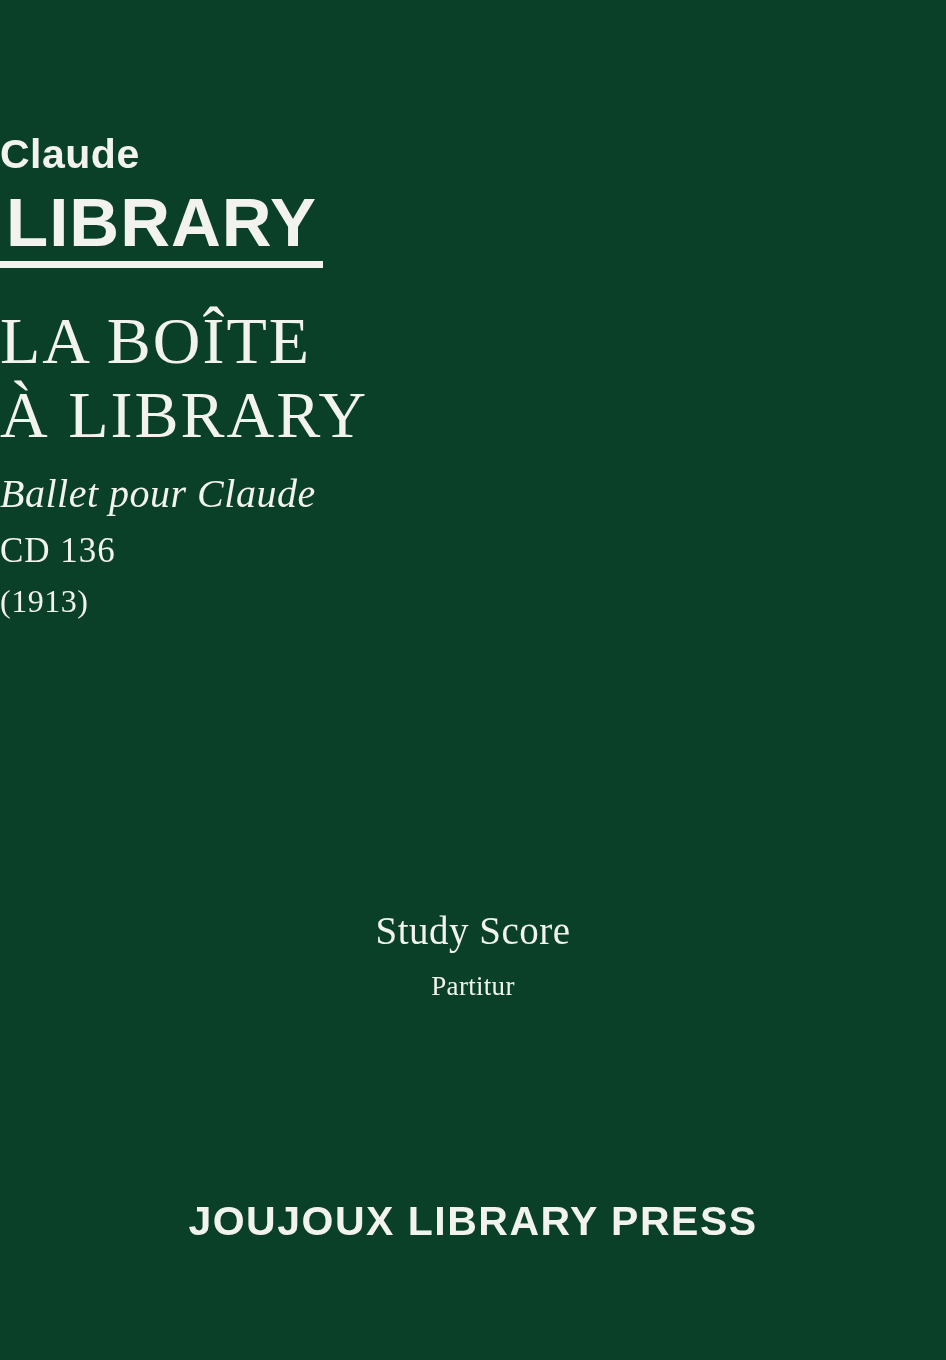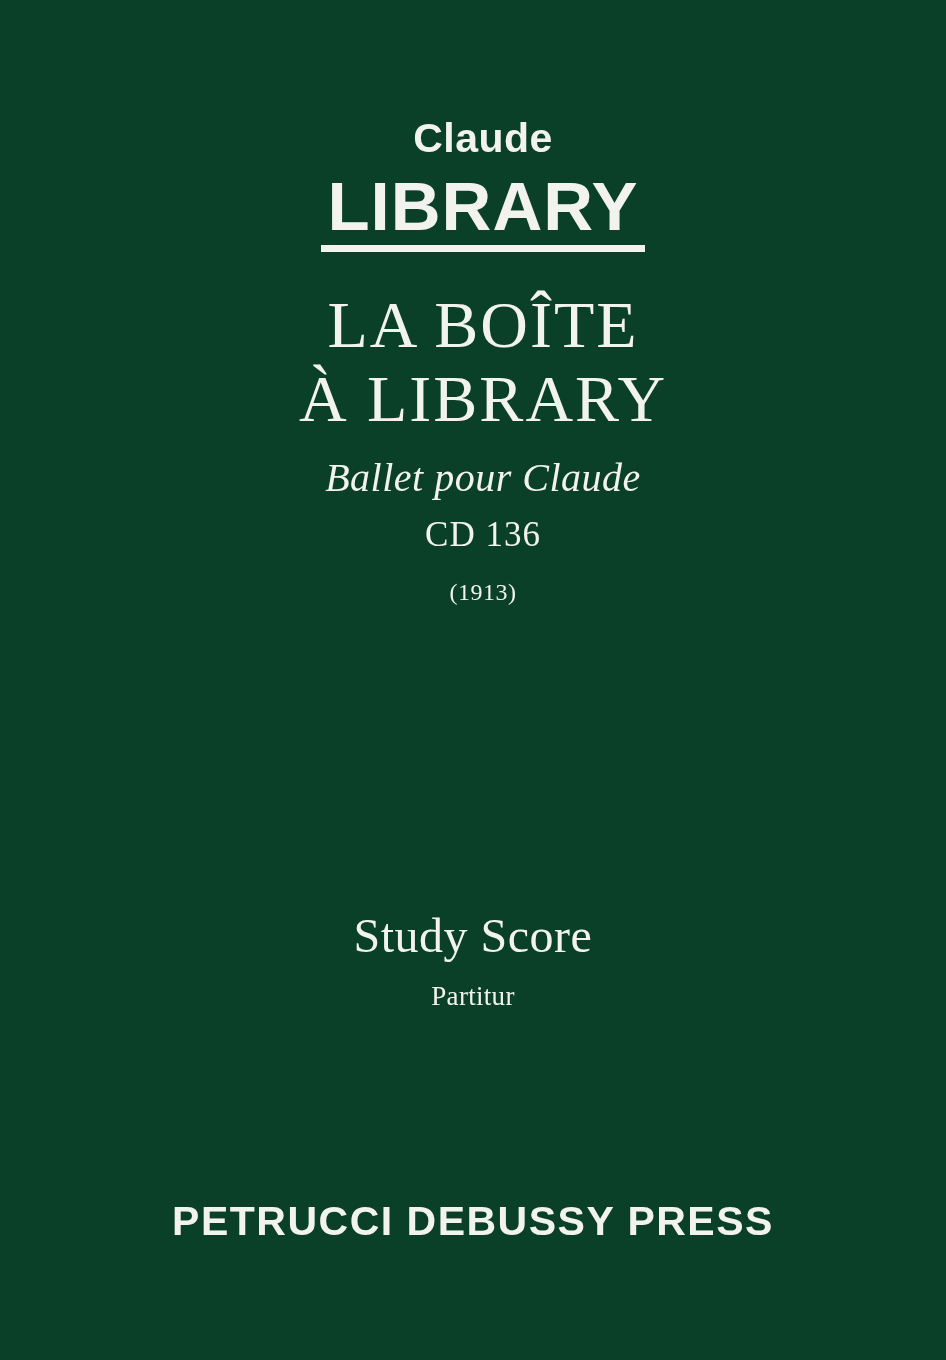--- a/index.html
+++ b/index.html
@@ -17,23 +17,21 @@
     width: 946px;
     height: 1360px;
     background: #0b4028;
     color: #f2f3ee;
     box-sizing: border-box;
   }
   .title-block {
     position: absolute;
     left: 0;
     right: 0;
-    top: 118px;
-    text-align: center;
-    padding-left: 20px;
+    top: 134px;
   }
   .composer-first {
     font-family: "Liberation Sans", sans-serif;
     font-weight: bold;
     font-size: 41px;
     letter-spacing: 0.5px;
     line-height: 1.0;
     margin-bottom: 12px;
   }
   .composer-last-wrap {
@@ -68,34 +66,34 @@
     letter-spacing: 0.5px;
   }
   .catalog {
     font-family: Liberation Serif, serif;
     font-size: 35px;
     margin-top: 14px;
     letter-spacing: 1px;
   }
   .year {
     font-family: "Liberation Serif", serif;
-    font-size: 24px;
-    margin-top: 24px;
+    font-size: 32px;
+    margin-top: 12px;
     letter-spacing: 0.5px;
   }
   .score-block {
     position: absolute;
     left: 0;
     right: 0;
     top: 908px;
     text-align: center;
   }
   .score-type {
     font-family: "Liberation Serif", serif;
-    font-size: 48px;
+    font-size: 39px;
     letter-spacing: 0.5px;
   }
   .score-type-alt {
     font-family: Liberation Serif, serif;
     font-size: 27px;
     margin-top: 18px;
     letter-spacing: 0.3px;
   }
   .publisher {
     position: absolute;
@@ -126,15 +124,15 @@
     <div class="subtitle">Ballet pour Claude</div>
     <div class="catalog">CD 136</div>
     <div class="year">(1913)</div>
   </div>
 
   <div class="score-block">
     <div class="score-type">Study Score</div>
     <div class="score-type-alt">Partitur</div>
   </div>
 
-  <div class="publisher">PETRUCCI DEBUSSY PRESS</div>
+  <div class="publisher">JOUJOUX LIBRARY PRESS</div>
 
 </div>
 
 </body></html>

